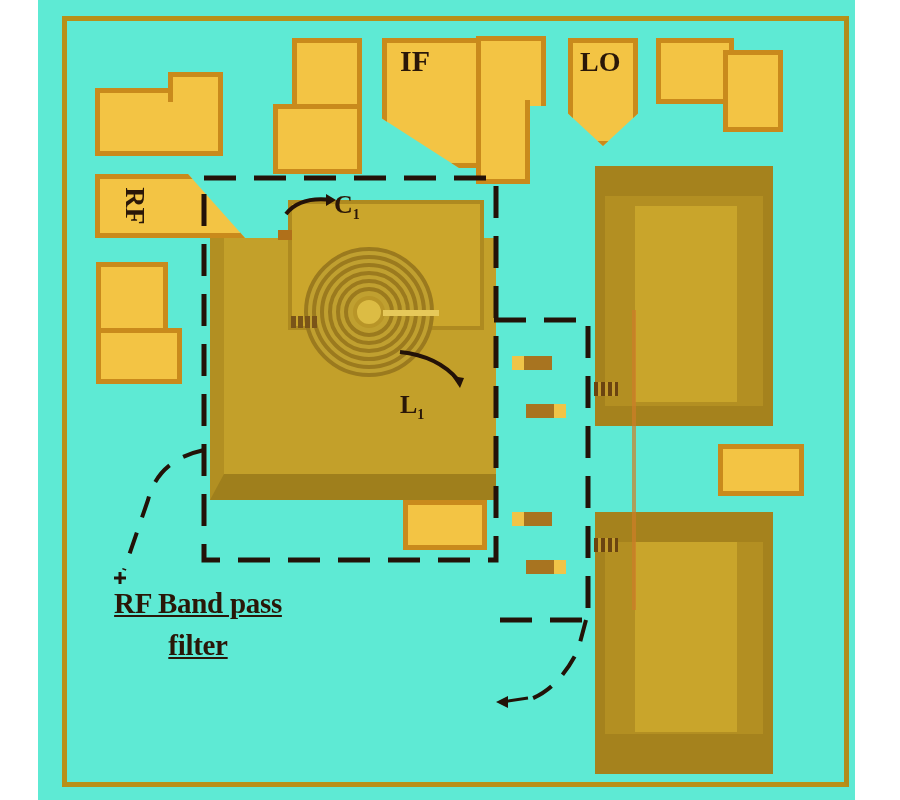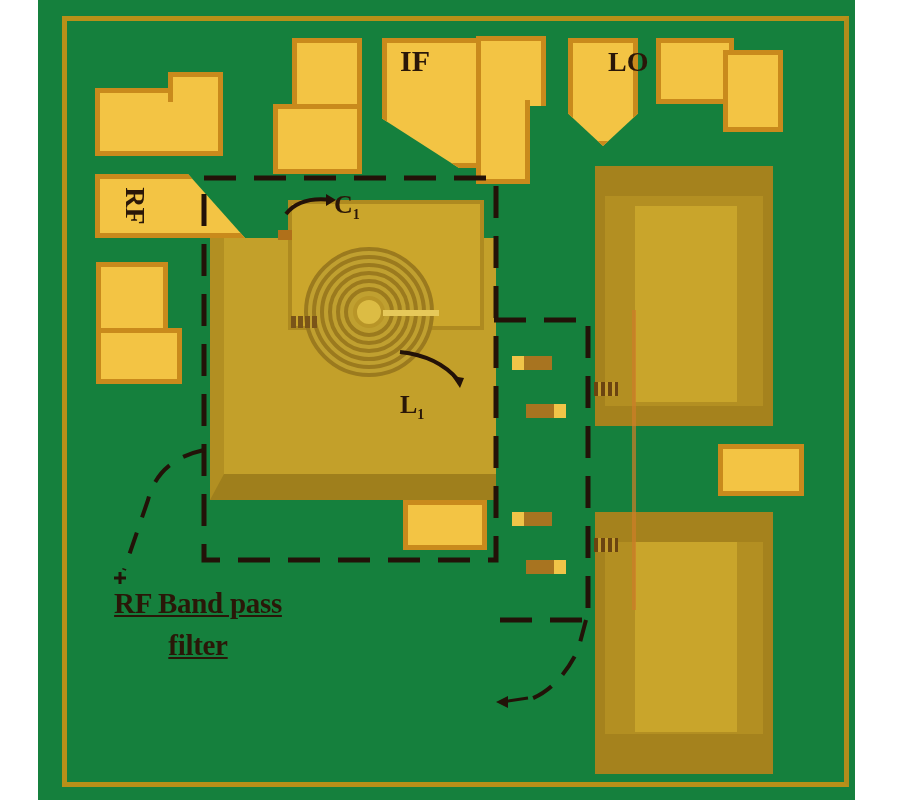--- a/index.html
+++ b/index.html
@@ -1,17 +1,17 @@
 <!DOCTYPE html>
 <html><head>
 <meta charset="utf-8">
 <style>
   html,body{margin:0;padding:0;background:#ffffff;}
   body{width:900px;height:800px;position:relative;overflow:hidden;font-family:"Liberation Serif","DejaVu Serif",serif;}
-  .chip{position:absolute;left:38px;top:0;width:817px;height:800px;background:#15803d;}
+  .chip{position:absolute;left:38px;top:0;width:817px;height:800px;background:#5eead4;}
   .abs{position:absolute;box-sizing:border-box;}
   .pad{background:#f3c444;border:5px solid #c98a1c;box-sizing:border-box;}
   .lbl{position:absolute;font-weight:bold;color:#2a1708;}
   .cap{position:absolute;background:#6b4410;}
   svg{position:absolute;left:0;top:0;overflow:visible;}
 </style>
 </head>
 <body>
 
 <div class="chip">
@@ -24,21 +24,21 @@
   <div class="abs pad" style="left:254px;top:38px;width:70px;height:66px;border-bottom:none;"></div>
   <div class="abs pad" style="left:235px;top:104px;width:89px;height:70px;"></div>
 
   <div class="abs pad" style="left:344px;top:38px;width:110px;height:130px;clip-path:polygon(0 0,100% 0,100% 100%,70% 100%,0 62%);"></div>
   <div class="lbl" style="left:362px;top:44px;font-size:30px;">IF</div>
 
   <div class="abs pad" style="left:438px;top:36px;width:70px;height:70px;border-bottom:none;"></div>
   <div class="abs pad" style="left:438px;top:100px;width:54px;height:84px;border-top:none;"></div>
 
   <div class="abs pad" style="left:530px;top:38px;width:70px;height:108px;clip-path:polygon(0 0,100% 0,100% 70%,50% 100%,0 70%);border:none;background:#f3c444;box-shadow:inset 0 0 0 5px #c98a1c;"></div>
-  <div class="lbl" style="left:542px;top:46px;font-size:28px;margin-left:28px;">LO</div>
+  <div class="lbl" style="left:542px;top:46px;font-size:28px;">LO</div>
 
   <div class="abs pad" style="left:618px;top:38px;width:78px;height:66px;"></div>
   <div class="abs pad" style="left:685px;top:50px;width:60px;height:82px;"></div>
 
   <div class="abs pad" style="left:57px;top:174px;width:150px;height:64px;clip-path:polygon(0 0,62% 0,100% 100%,0 100%);border:none;box-shadow:inset 0 0 0 5px #c98a1c;"></div>
   <div class="lbl" style="left:78px;top:190px;font-size:28px;transform:rotate(90deg);transform-origin:center;">RF</div>
 
   <div class="abs pad" style="left:58px;top:262px;width:72px;height:70px;border-bottom:none;"></div>
   <div class="abs pad" style="left:58px;top:328px;width:86px;height:56px;"></div>
 

